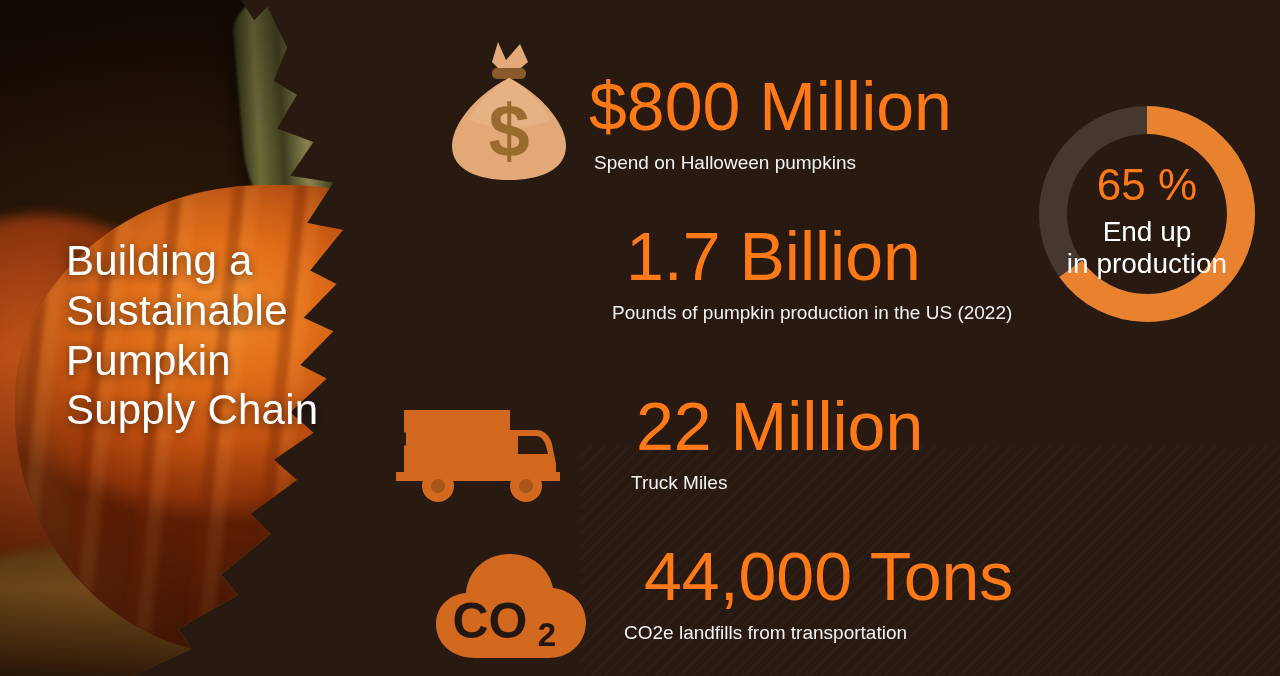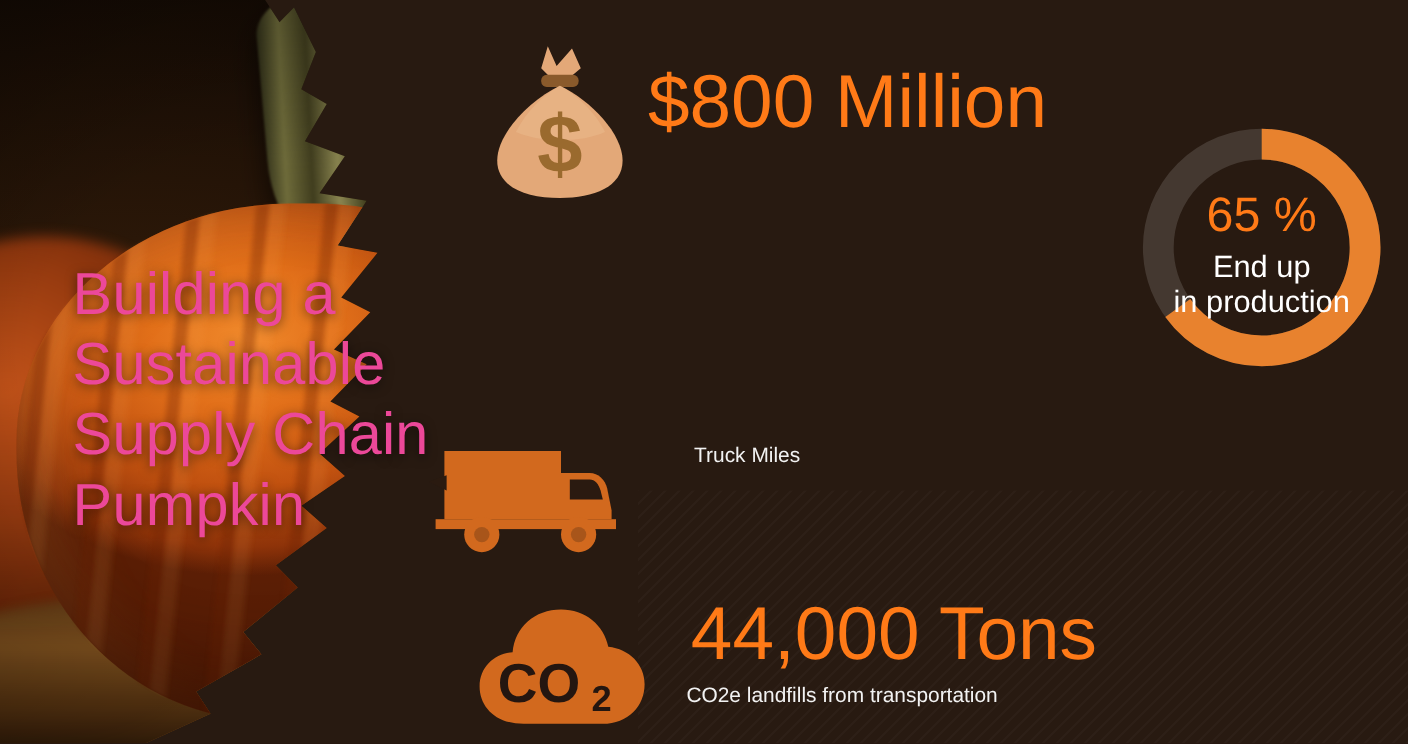--- a/index.html
+++ b/index.html
@@ -74,52 +74,52 @@
     filter:blur(1.2px);
     box-shadow:0 14px 26px rgba(0,0,0,.65);
   }
   .ph-vig{
     background:radial-gradient(78% 70% at 34% 48%, rgba(0,0,0,0) 38%, rgba(0,0,0,.42) 100%);
   }
 
   
   #title-block{
     position:absolute;left:66px;top:236px;width:430px;
-    color:#ec4899;font-size:54px;line-height:1.185;font-weight:400;
+    color:#ffffff;font-size:42px;line-height:1.185;font-weight:400;
     letter-spacing:.2px;
     text-shadow:0 2px 10px rgba(0,0,0,.55);
   }
   #title-block .tline{display:block;white-space:nowrap;}
 
   
   .stat{position:absolute;}
   .stat .value{
     color:#FF7A17;font-size:68px;line-height:1;white-space:nowrap;font-weight:400;
   }
   .stat .label{
     color:#F2F2F2;font-size:19px;line-height:1;margin-top:13px;white-space:nowrap;font-weight:400;
   }
-  #stat-0{left:589px;top:58px;}
+  #stat-0{left:589px;top:72px;}
   #stat-0 .label{margin-left:5px;}
   #stat-1{left:612px;top:222px;}
   #stat-1 .value{margin-left:14px;}
   #stat-2{left:631px;top:392px;}
   #stat-2 .value{margin-left:5px;}
   #stat-3{left:624px;top:542px;}
-  #stat-3 .value{margin-left:4px;}
+  #stat-3 .value{margin-left:20px;}
 
   
   .icon{position:absolute;}
   #icon-moneybag{left:436px;top:34px;width:148px;height:152px;}
   #icon-halloween{left:420px;top:212px;width:172px;height:128px;}
   #icon-truck{left:390px;top:402px;width:180px;height:108px;}
   #icon-co2{left:432px;top:546px;width:158px;height:118px;}
 
   
-  #donut-wrap{position:absolute;left:1031px;top:109px;width:232px;height:232px;}
+  #donut-wrap{position:absolute;left:1031px;top:98px;width:232px;height:232px;}
   #donut-center{
     position:absolute;left:0;top:0;width:232px;height:232px;
     display:flex;flex-direction:column;align-items:center;justify-content:center;
     padding-top:14px;box-sizing:border-box;
   }
   #donut-value{color:#FF7A17;font-size:44px;line-height:1;white-space:nowrap;}
   #donut-caption{
     color:#FFFFFF;font-size:28px;line-height:1.14;margin-top:9px;text-align:center;white-space:nowrap;
   }
 
@@ -145,22 +145,22 @@
     <div class="ph-table"></div>
     <div class="ph-stem"></div>
     <div class="ph-pump"></div>
     <div class="ph-ribs"></div>
     <div class="photo-layer ph-vig"></div>
   </div>
 
   <div id="title-block">
     <span class="tline">Building a</span>
     <span class="tline">Sustainable</span>
+    <span class="tline">Pumpkin</span>
     <span class="tline">Supply Chain</span>
-    <span class="tline">Pumpkin</span>
   </div>
 
   <div class="icon" id="icon-moneybag">
     <svg viewBox="0 0 148 152" width="148" height="152">
       <path d="M62 8 L70 26 L84 10 L92 28 L80 38 L66 38 L56 28 Z" fill="#E3A878"></path>
       <rect x="56" y="34" width="34" height="11" rx="5" fill="#8A5A2B"></rect>
       <path d="M73 44 C44 58 16 88 16 112 C16 136 42 146 73 146 C104 146 130 136 130 112 C130 88 102 58 73 44 Z" fill="#E3A878"></path>
       <path d="M73 44 C58 52 42 68 33 86 C56 96 92 96 114 86 C105 68 88 52 73 44 Z" fill="#EBB98D" opacity=".55"></path>
       <text x="73" y="122" font-family="'Liberation Sans',sans-serif" font-size="74" font-weight="bold" fill="#9A6A2E" text-anchor="middle">$</text>
     </svg>
@@ -184,24 +184,30 @@
   <div class="icon" id="icon-co2">
     <svg viewBox="0 0 158 118" width="158" height="118">
       <path d="M44 112 C18 112 4 96 4 78 C4 60 18 48 34 47 C36 24 54 8 78 8 C100 8 117 22 121 42 C140 44 154 58 154 76 C154 96 139 112 116 112 Z" fill="#D2691E"></path>
       <text x="58" y="92" font-family="'Liberation Sans',sans-serif" font-size="50" font-weight="bold" fill="#241610" text-anchor="middle">CO</text>
       <text x="115" y="100" font-family="'Liberation Sans',sans-serif" font-size="33" font-weight="bold" fill="#241610" text-anchor="middle">2</text>
     </svg>
   </div>
 
   <div class="stat" id="stat-0">
     <div class="value">$800 Million</div>
-  </div>
-
+    <div class="label">Spend on Halloween pumpkins</div>
+  </div>
+
+  <div class="stat" id="stat-1">
+    <div class="value">1.7 Billion</div>
+    <div class="label">Pounds of pumpkin production in the US (2022)</div>
+  </div>
 
   <div class="stat" id="stat-2">
+    <div class="value">22 Million</div>
     <div class="label">Truck Miles</div>
   </div>
 
   <div class="stat" id="stat-3">
     <div class="value">44,000 Tons</div>
     <div class="label">CO2e landfills from transportation</div>
   </div>
 
   <div id="donut-wrap">
     <svg viewBox="0 0 232 232" width="232" height="232">

